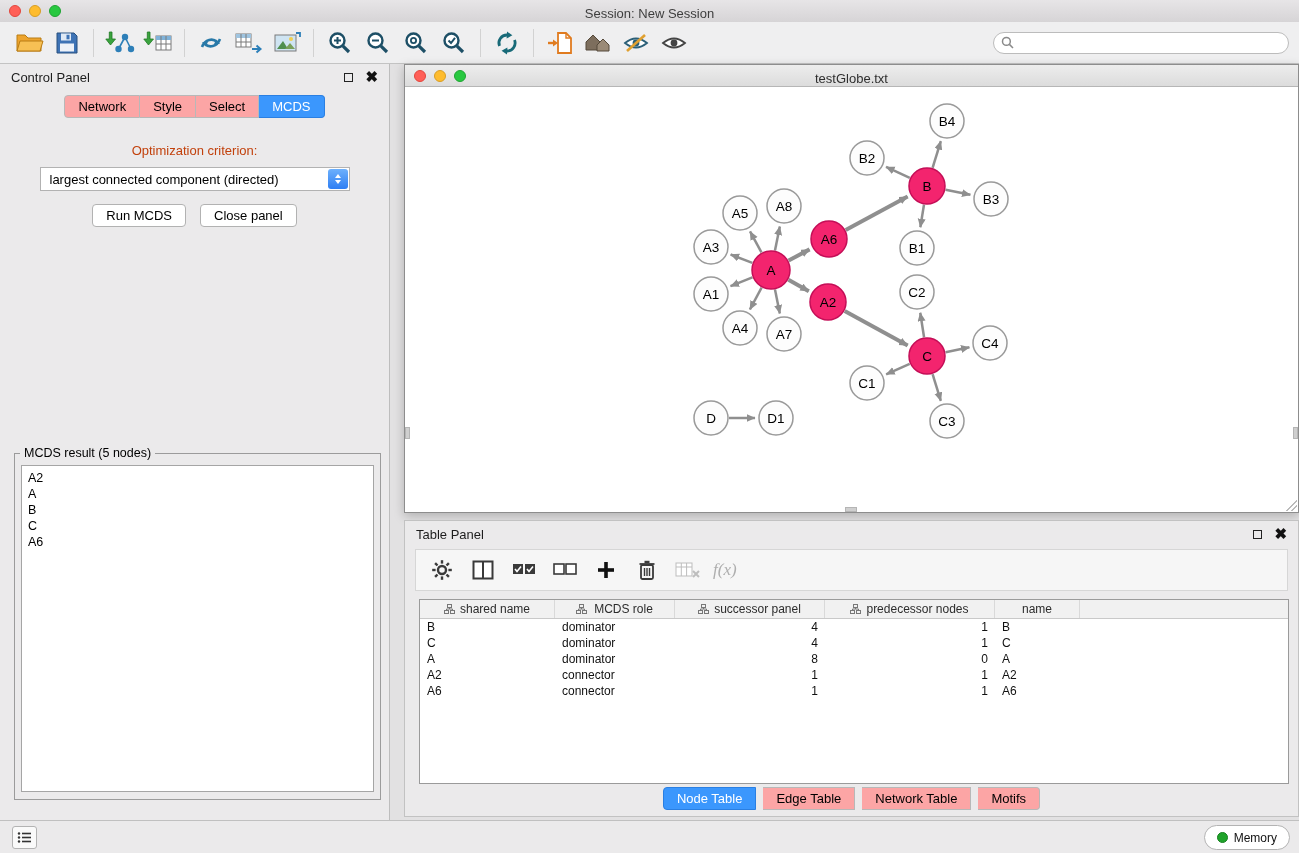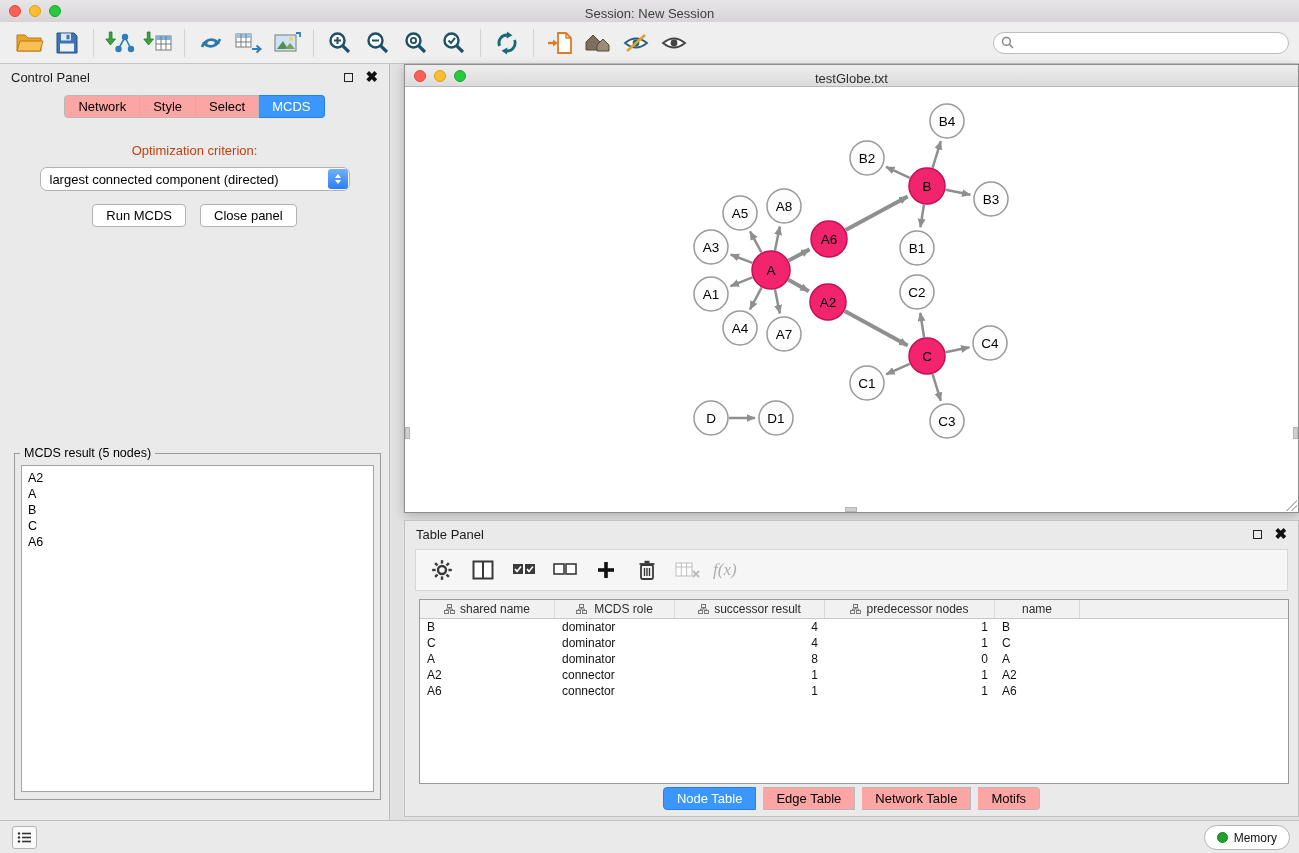--- a/index.html
+++ b/index.html
@@ -42,21 +42,21 @@
   .control-panel { position:absolute; left:0; top:64px; width:390px; height:756px;
     background:#ebeaeb; border-right:1px solid #bdbdbd; }
   .seg-tabs { display:flex; justify-content:center; margin-top:5px; }
   .seg-tab { padding:3px 13px; font-size:13px; background:#fca5a5; color:#000;
     border:1px solid #b8b8b8; border-left:none; cursor:pointer; }
   .seg-tab:first-child { border-left:1px solid #b8b8b8; border-radius:4px 0 0 4px; }
   .seg-tab:last-child { border-radius:0 4px 4px 0; }
   .seg-tab.active { background:#3b97fd; border-color:#2a7fe2; color:#fff; }
   .opt-label { text-align:center; margin-top:25px; font-size:13px; color:#c2410c; }
   .dropdown { position:relative; margin:9px auto 0; width:310px; height:24px;
-    background:#fff; border:1px solid #b2b2b2; border-radius:7px;
+    background:#fff; border:1px solid #b2b2b2; border-radius:0;
     display:flex; align-items:center; padding:0 24px 0 9px; font-size:13px; cursor:pointer; }
   .dropdown .val { white-space:nowrap; overflow:hidden; }
   .stepper { position:absolute; right:1px; top:1px; width:20px; height:20px;
     border-radius:3px; background:linear-gradient(#6db0fc,#2e7ef3);
     display:flex; flex-direction:column; align-items:center; justify-content:center; gap:2px; }
   .arr-up { width:0; height:0; border-left:3.5px solid transparent; border-right:3.5px solid transparent; border-bottom:4px solid #fff; }
   .arr-dn { width:0; height:0; border-left:3.5px solid transparent; border-right:3.5px solid transparent; border-top:4px solid #fff; }
   .btn-row { display:flex; justify-content:center; gap:14px; margin-top:13px; }
   .mac-btn { padding:3px 13px; font-size:13px; background:#fff; border:1px solid #b2b2b2;
     border-radius:4px; font-family:"Liberation Sans",sans-serif; cursor:pointer; }
@@ -515,21 +515,21 @@
             </svg>
             <span>MCDS role</span>
           </div>
           <div class="th" style="width: 150px;">
             <svg width="11" height="10" viewBox="0 0 11 10">
               <rect x="3.5" y="0.5" width="4" height="3" fill="none" stroke="#777"></rect>
               <rect x="0.5" y="6.5" width="4" height="3" fill="none" stroke="#777"></rect>
               <rect x="6.5" y="6.5" width="4" height="3" fill="none" stroke="#777"></rect>
               <path d="M5.5 3.5 V5 M2.5 6.5 V5 H8.5 V6.5" stroke="#777" fill="none"></path>
             </svg>
-            <span>successor result</span>
+            <span>successor panel</span>
           </div>
           <div class="th" style="width: 170px;">
             <svg width="11" height="10" viewBox="0 0 11 10">
               <rect x="3.5" y="0.5" width="4" height="3" fill="none" stroke="#777"></rect>
               <rect x="0.5" y="6.5" width="4" height="3" fill="none" stroke="#777"></rect>
               <rect x="6.5" y="6.5" width="4" height="3" fill="none" stroke="#777"></rect>
               <path d="M5.5 3.5 V5 M2.5 6.5 V5 H8.5 V6.5" stroke="#777" fill="none"></path>
             </svg>
             <span>predecessor nodes</span>
           </div>

